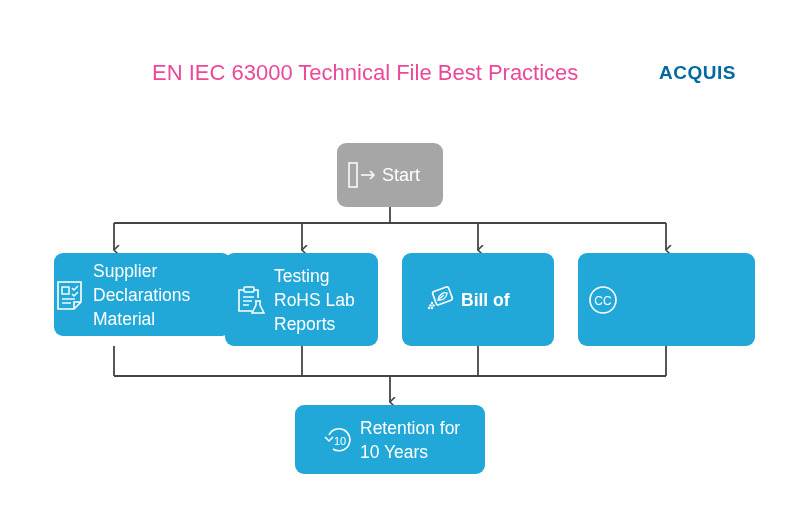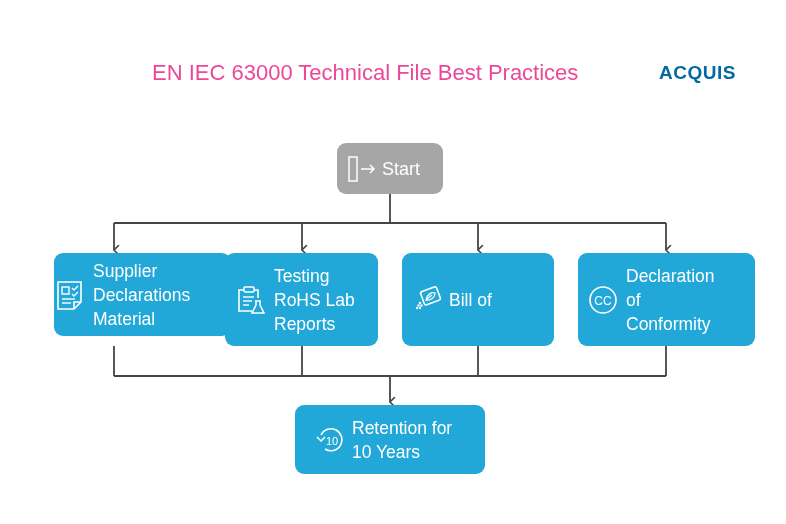--- a/index.html
+++ b/index.html
@@ -5,21 +5,21 @@
     html, body { margin: 0; padding: 0; background: #ffffff; }
     body { width: 786px; height: 524px; position: relative; overflow: hidden;
            font-family: "Liberation Sans", sans-serif; }
     .title { position: absolute; left: 152px; top: 60px; font-size: 22px; color: #ec4899;
              letter-spacing: 0px; white-space: nowrap; }
     .logo { position: absolute; left: 659px; top: 62px; font-size: 19px; font-weight: bold;
             color: #0369a1; letter-spacing: 0.5px; white-space: nowrap; }
     svg.connectors { position: absolute; left: 0; top: 0; }
     .node { position: absolute; border-radius: 9px; color: #ffffff; display: flex; align-items: center;
             box-sizing: border-box; }
-    .node.start { background: #a6a6a6; left: 337px; top: 143px; width: 106px; height: 51px;
+    .node.start { background: #a6a6a6; left: 337px; top: 143px; width: 106px; height: 64px;
                   padding-left: 10px; }
     .node.blue { background: #22a8d8; }
     .node .icon { flex: 0 0 auto; display: flex; align-items: center; justify-content: center; }
     .node .label { font-size: 17.5px; line-height: 24px; }
     .start .label { font-size: 18px; margin-left: 5px; }
   </style>
 </head>
 <body>
 
 <div class="title">EN IEC 63000 Technical File Best Practices</div>
@@ -90,21 +90,21 @@
       <line x1="20" y1="17" x2="26" y2="17" stroke="#fff" stroke-width="1.5"></line>
     </svg>
   </span>
   <div class="label" style="margin-left:8px;">
     <div>Testing</div>
     <div>RoHS Lab</div>
     <div>Reports</div>
   </div>
 </div>
 
-<div class="node blue" style="left:402px; top:253px; width:152px; height:93px; padding-left:10px;">
+<div class="node blue" style="left:402px; top:253px; width:152px; height:93px; padding-left:22px;font-weight:bold;">
   <span class="icon" style="width:32px;">
     <svg width="30" height="32" viewBox="0 0 30 32">
       <rect x="9" y="5" width="17" height="14" rx="2" transform="rotate(-20 17 12)" fill="none" stroke="#fff" stroke-width="1.6"></rect>
       <path d="M13,16 C14,10 19,8 22,9 C22,13 18,17 13,16 Z" fill="none" stroke="#fff" stroke-width="1.3"></path>
       <line x1="13" y1="16" x2="19" y2="11" stroke="#fff" stroke-width="1.1"></line>
       <circle cx="4" cy="24" r="1.2" fill="#fff"></circle>
       <circle cx="7" cy="24" r="1.2" fill="#fff"></circle>
       <circle cx="5.5" cy="21.5" r="1.2" fill="#fff"></circle>
       <circle cx="8.5" cy="21.5" r="1.2" fill="#fff"></circle>
       <circle cx="7" cy="19" r="1.2" fill="#fff"></circle>
@@ -115,28 +115,23 @@
   </div>
 </div>
 
 <div class="node blue" style="left:578px; top:253px; width:177px; height:93px; padding-left:9px;">
   <span class="icon" style="width:32px;">
     <svg width="32" height="32" viewBox="0 0 32 32">
       <circle cx="16" cy="16" r="13" fill="none" stroke="#fff" stroke-width="1.6"></circle>
       <text x="16" y="20.5" text-anchor="middle" font-family="Liberation Sans, sans-serif" font-size="12" fill="#fff">CC</text>
     </svg>
   </span>
-  <div class="label" style="margin-left:7px;">
-    <div>Declaration</div>
-    <div>of</div>
-    <div>Conformity</div>
-  </div>
 </div>
 
-<div class="node blue" style="left:295px; top:405px; width:190px; height:69px; padding-left:20px;">
+<div class="node blue" style="left:295px; top:405px; width:190px; height:69px; padding-left:28px;">
   <span class="icon" style="width:30px;">
     <svg width="30" height="30" viewBox="0 0 30 30">
       <path d="M6,10 A11,11 0 1 1 10,24" fill="none" stroke="#fff" stroke-width="1.5"></path>
       <path d="M2,12 L6,16 L10,12" fill="none" stroke="#fff" stroke-width="1.5"></path>
       <text x="17" y="20" text-anchor="middle" font-family="Liberation Sans, sans-serif" font-size="11" fill="#fff">10</text>
     </svg>
   </span>
   <div class="label" style="margin-left:7px;">
     <div>Retention for</div>
     <div>10 Years</div>

